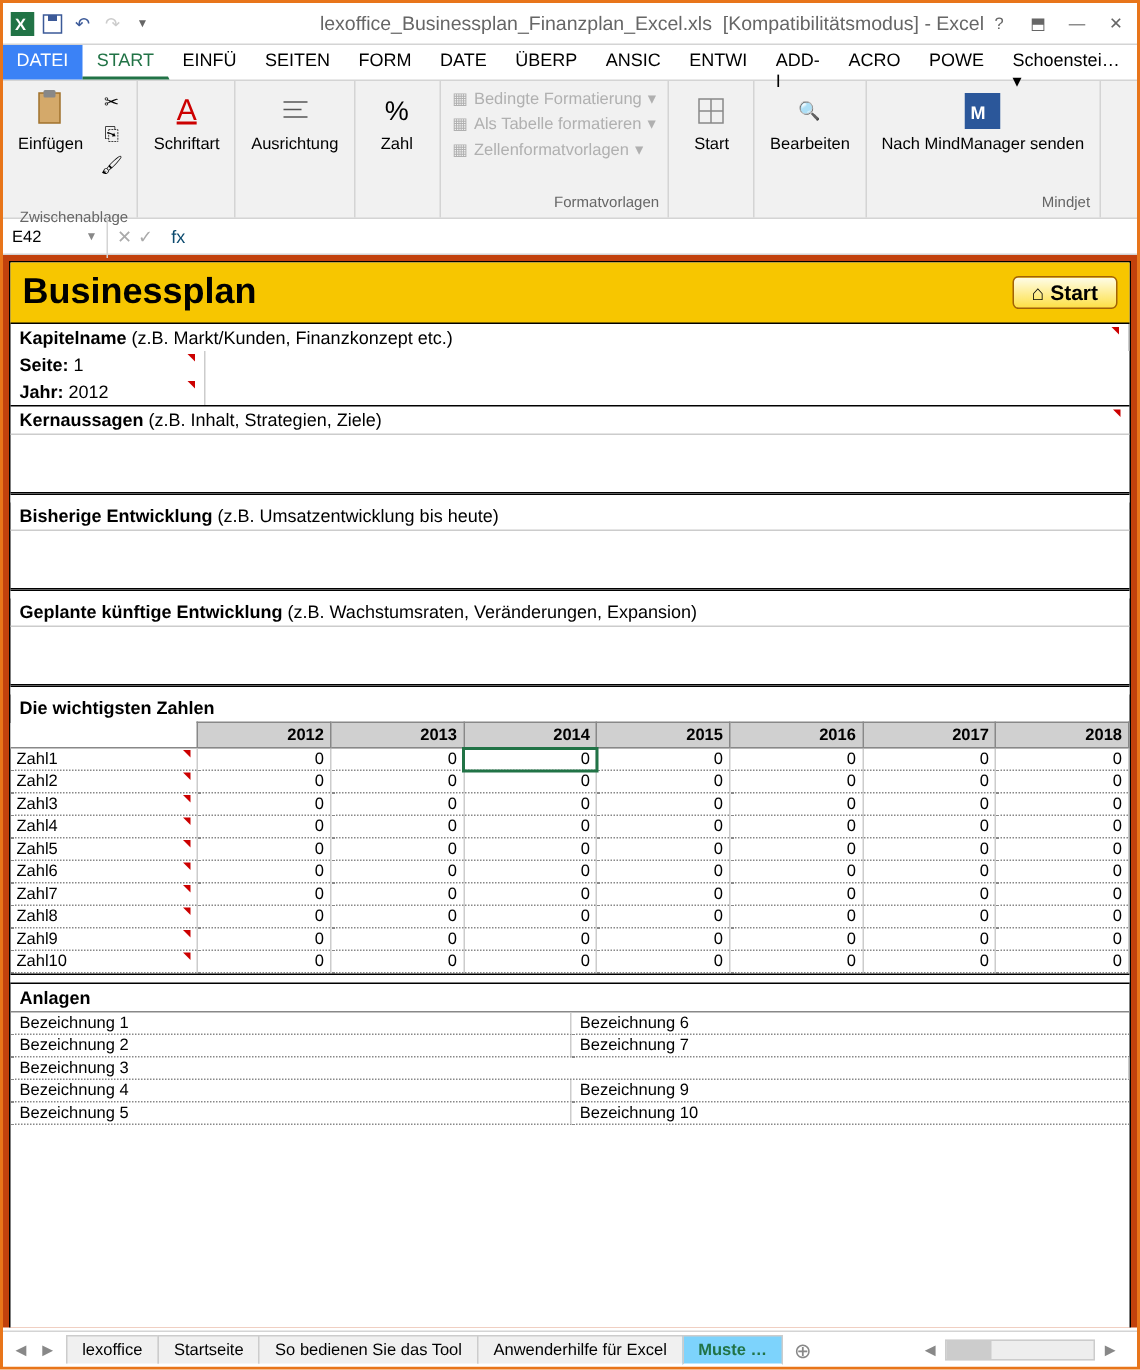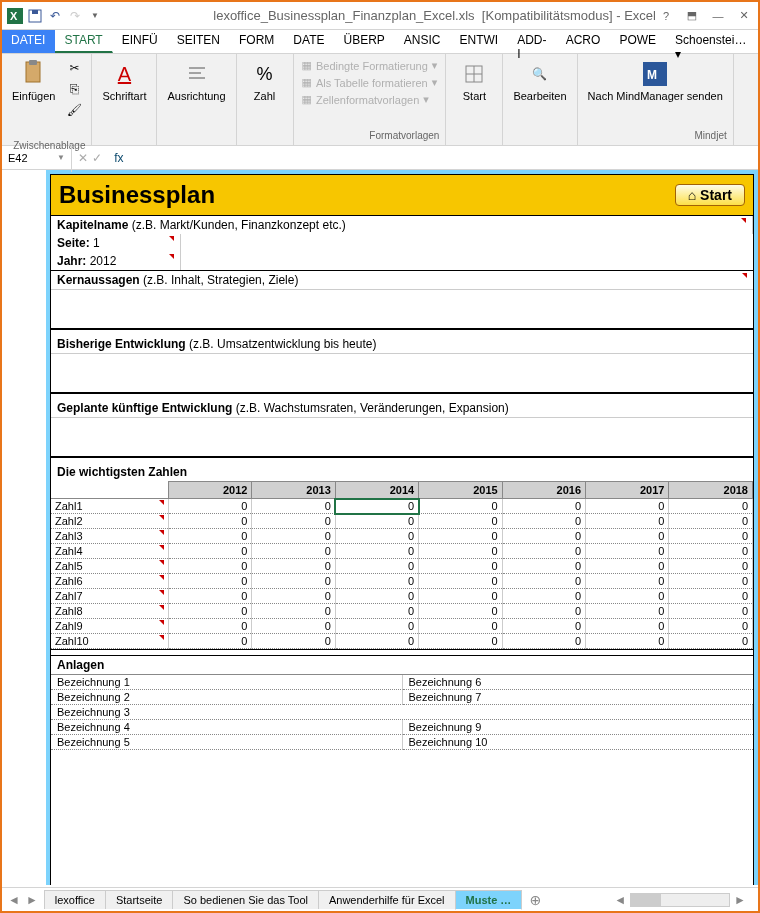--- a/index.html
+++ b/index.html
@@ -22,21 +22,21 @@
 .big-btn { display: flex; flex-direction: column; align-items: center; gap: 2px; padding: 2px 4px; min-width: 44px; }
 .big-btn-icon { width: 28px; height: 28px; display: flex; align-items: center; justify-content: center; }
 .big-btn-label { font-size: 11px; text-align: center; }
 .small-btns { display: flex; flex-direction: column; gap: 1px; }
 .small-btn { width: 22px; height: 20px; display: flex; align-items: center; justify-content: center; }
 .disabled-item { color: #b0b0b0; font-size: 11px; display: flex; align-items: center; gap: 4px; padding: 1px 2px; }
 .formula-bar { height: 24px; display: flex; align-items: center; border-bottom: 1px solid #d4d4d4; background: #fff; }
 .name-box { width: 70px; padding: 14px 6px; border-right: 1px solid #d4d4d4; font-size: 11px; height: 100%; display: flex; align-items: center; }
 .fb-btns { display: flex; padding: 0 6px; gap: 4px; color: #aaa; }
 .fx { color: #0c4a6e; padding: 0 6px; }
-.sheet-area { padding: 4px; background: #7dd3fc; height: calc(100% - 28px - 24px - 92px - 24px - 26px); overflow: hidden; margin-left: 44px; }
+.sheet-area { padding: 4px; background: #c2410c; height: calc(100% - 28px - 24px - 92px - 24px - 26px); overflow: hidden; }
 .worksheet { border: 1px solid #000; background: #fff; }
 .ws-title { background: #f7c600; padding: 6px 8px; display: flex; align-items: center; justify-content: space-between; border-bottom: 1px solid #000; }
 .ws-title h1 { font-family: Arial, sans-serif; font-size: 24px; font-weight: bold; color: #000; }
 .start-btn { background: linear-gradient(#fefce8, #fde047); border: 1px solid #a16207; border-radius: 4px; padding: 2px 12px; font-weight: bold; font-size: 14px; display: flex; align-items: center; gap: 4px; }
 .ws-head-row { display: flex; border-bottom: 1px solid #000; font-size: 12px; flex-direction: column; }
 .ws-head-row .cell { padding: 2px 6px; border-right: 1px solid #ccc; }
 .cell-main { flex: 1; }
 .cell-seite { width: 130px; }
 .cell-jahr { width: 130px; }
 .section { border-bottom: 1px solid #000; }

